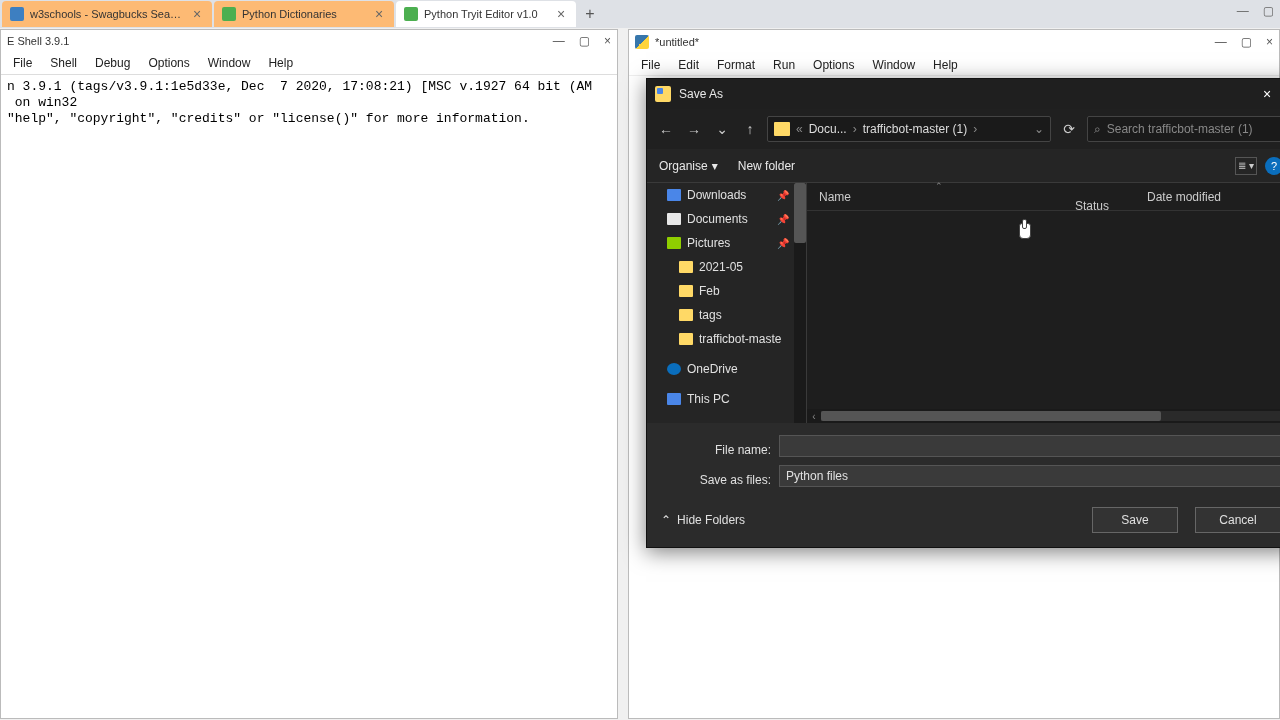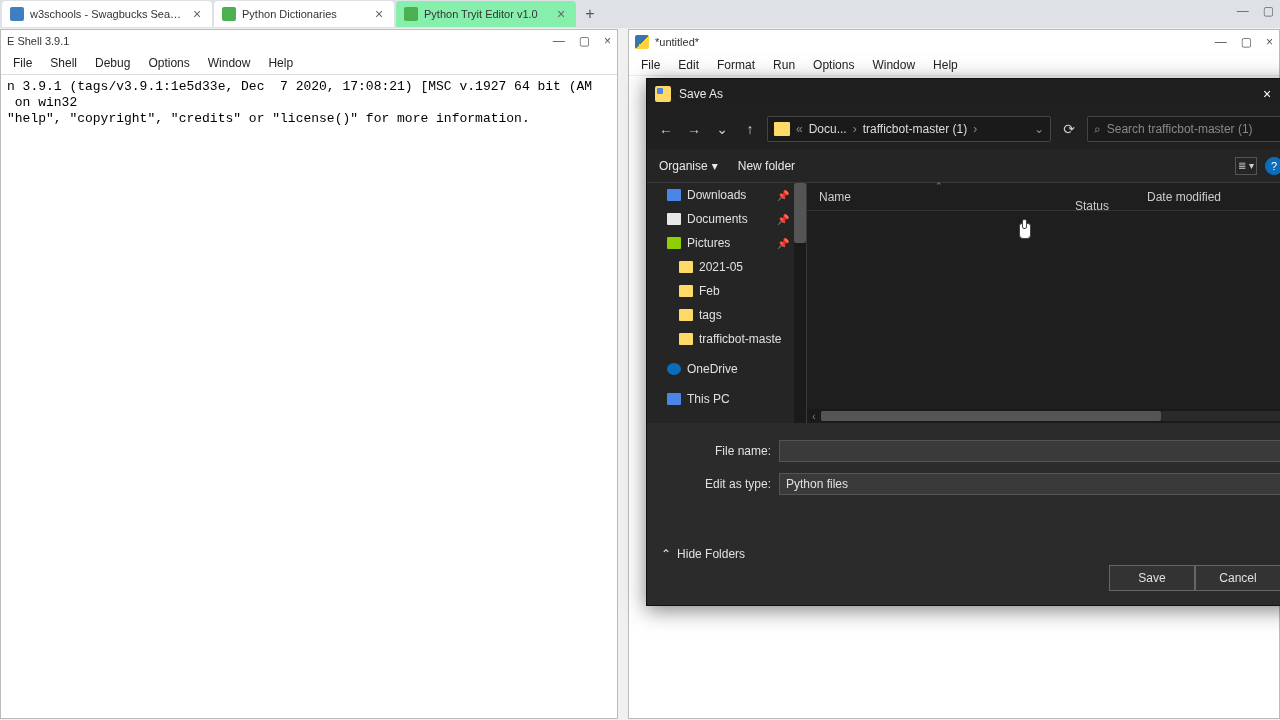--- a/index.html
+++ b/index.html
@@ -1,21 +1,21 @@
 <!DOCTYPE html>
 <html><head>
 <meta charset="utf-8">
 <style>
 * { margin: 0; padding: 0; box-sizing: border-box; font-family: "Segoe UI", Tahoma, sans-serif; }
 body { width: 1280px; height: 720px; background: #f0f0f0; overflow: hidden; position: relative; }
 
 
 .browser-tabs { height: 28px; background: #dee1e6; display: flex; align-items: center; padding: 0 2px; }
-.tab { height: 26px; display: flex; align-items: center; padding: 0 8px; font-size: 11px; color: #333; background: #86efac; border-radius: 4px 4px 0 0; margin-right: 2px; max-width: 210px; min-width: 180px; position: relative; }
-.tab.inactive { background: #ffffff; }
+.tab { height: 26px; display: flex; align-items: center; padding: 0 8px; font-size: 11px; color: #333; background: #ffffff; border-radius: 4px 4px 0 0; margin-right: 2px; max-width: 210px; min-width: 180px; position: relative; }
+.tab.inactive { background: #fdba74; }
 .tab-favicon { width: 14px; height: 14px; margin-right: 6px; background: #4caf50; border-radius: 2px; flex-shrink: 0; }
 .tab-favicon.sb { background: #3d7fc1; }
 .tab-title { flex: 1; white-space: nowrap; overflow: hidden; text-overflow: ellipsis; }
 .tab-close { width: 14px; height: 14px; margin-left: 6px; color: #666; font-size: 14px; line-height: 14px; text-align: center; cursor: pointer; }
 .newtab { width: 24px; height: 24px; display: flex; align-items: center; justify-content: center; color: #555; font-size: 16px; cursor: pointer; }
 
 
 .idle-window { position: absolute; top: 29px; left: 0; width: 618px; height: 690px; background: #fff; border: 1px solid #bbb; }
 .idle-title { height: 22px; background: #fff; display: flex; align-items: center; padding: 0 6px; font-size: 11px; color: #333; }
 .idle-title .controls { margin-left: auto; display: flex; gap: 14px; font-size: 12px; color: #555; }
@@ -81,28 +81,28 @@
 .file-row .fdate { text-decoration:underline;}
 .cursor-hand { position:absolute; left:210px; top:36px; width:16px; height:20px; pointer-events:none;}
 .cursor-hand::before{content:"";position:absolute;width:10px;height:14px;background:#fff;border:1px solid #444;border-radius:3px 3px 4px 4px;top:4px;left:2px;}
 .cursor-hand::after{content:"";position:absolute;width:3px;height:8px;background:#fff;border:1px solid #444;border-radius:2px;top:0;left:5px;}
 .h-scroll { position:absolute; bottom:0; left:0; right:0; height:14px; background:#1a1a1a; display:flex; align-items:center;}
 .h-scroll .arrow{width:14px;text-align:center;color:#888;font-size:10px;}
 .h-scroll .track{flex:1;height:10px;background:#2a2a2a;position:relative;}
 .h-scroll .thumb{position:absolute;left:0;width:340px;height:10px;background:#555;border-radius:2px;}
 
 .form-area { background:#2b2b2b; padding: 8px 14px 6px 14px;}
-.form-row { display:flex; align-items:center; height: 26px; margin-bottom:4px; font-size:12px;margin-top:7px;}
+.form-row { display:flex; align-items:flex-end; height: 26px; margin-bottom:4px; font-size:12px;}
 .form-row label { width: 118px; text-align:right; padding-right:8px; color:#e0e0e0;}
 .form-input { flex:1; height:22px; background:#3a3a3a; border:1px solid #555; color:#e0e0e0; padding:0 6px; font-size:12px;}
 .form-select { flex:1; height:22px; background:#3a3a3a; border:1px solid #555; color:#e0e0e0; padding:0 6px; font-size:12px; display:flex; align-items:center;}
 
 .footer { display:flex; align-items:center; padding: 10px 14px 14px 14px; background:#2b2b2b;}
 .hide-folders { font-size:12px; color:#e0e0e0; cursor:pointer; display:flex; align-items:center; gap:6px;}
-.footer-btns { margin-left:auto; display:flex; gap:0;margin-top:48px;}
+.footer-btns { margin-left:auto; display:flex; gap:17px;}
 .btn { width: 86px; height: 26px; background:#333; border:1px solid #666; color:#e0e0e0; font-size:12px; display:flex; align-items:center; justify-content:center; cursor:pointer;}
 
 
 .bg-controls { position:absolute; top:4px; right:6px; display:flex; gap:14px; color:#666; font-size:12px;}
 </style>
 </head>
 <body>
 
 <div class="browser-tabs">
   <div class="tab inactive">
@@ -273,21 +273,21 @@
       </div>
     </div>
   </div>
 
   <div class="form-area">
     <div class="form-row">
       <label>File name:</label>
       <input class="form-input" value="" style="">
     </div>
     <div class="form-row">
-      <label>Edit as type:</label>
+      <label>Save as files:</label>
       <div class="form-select">
           <span>Python files</span>
         </div>
     </div>
   </div>
 
   <div class="footer">
     <div class="hide-folders">
       <span>⌃</span>
       <span>Hide Folders</span>

